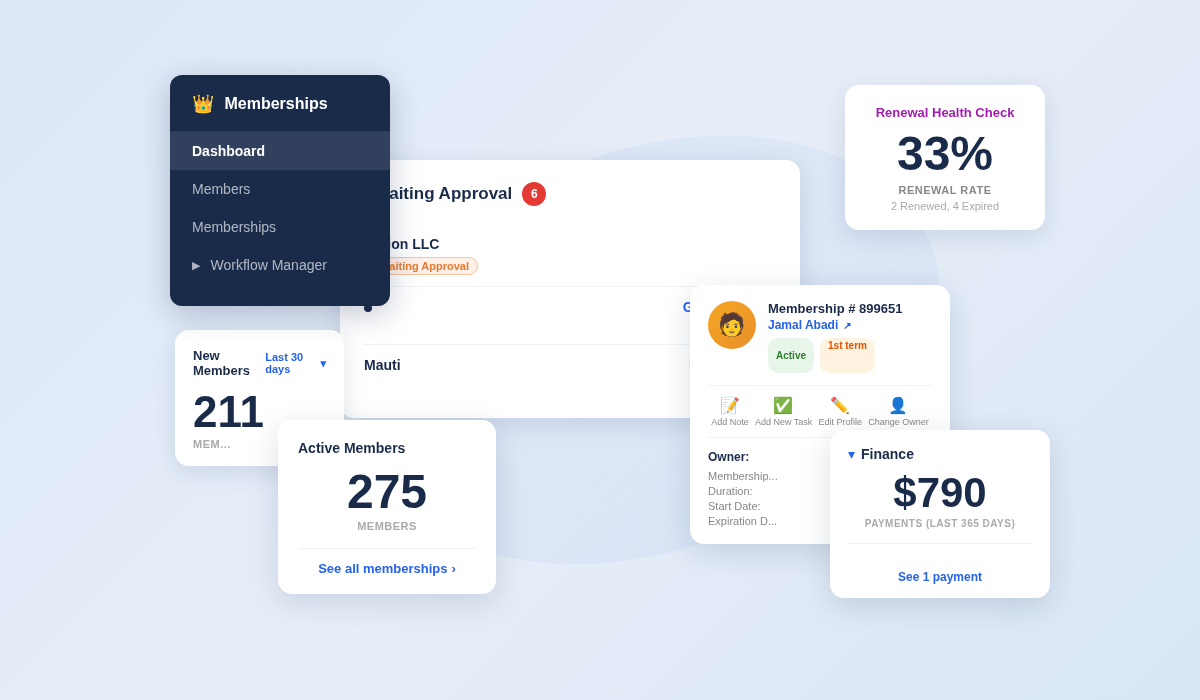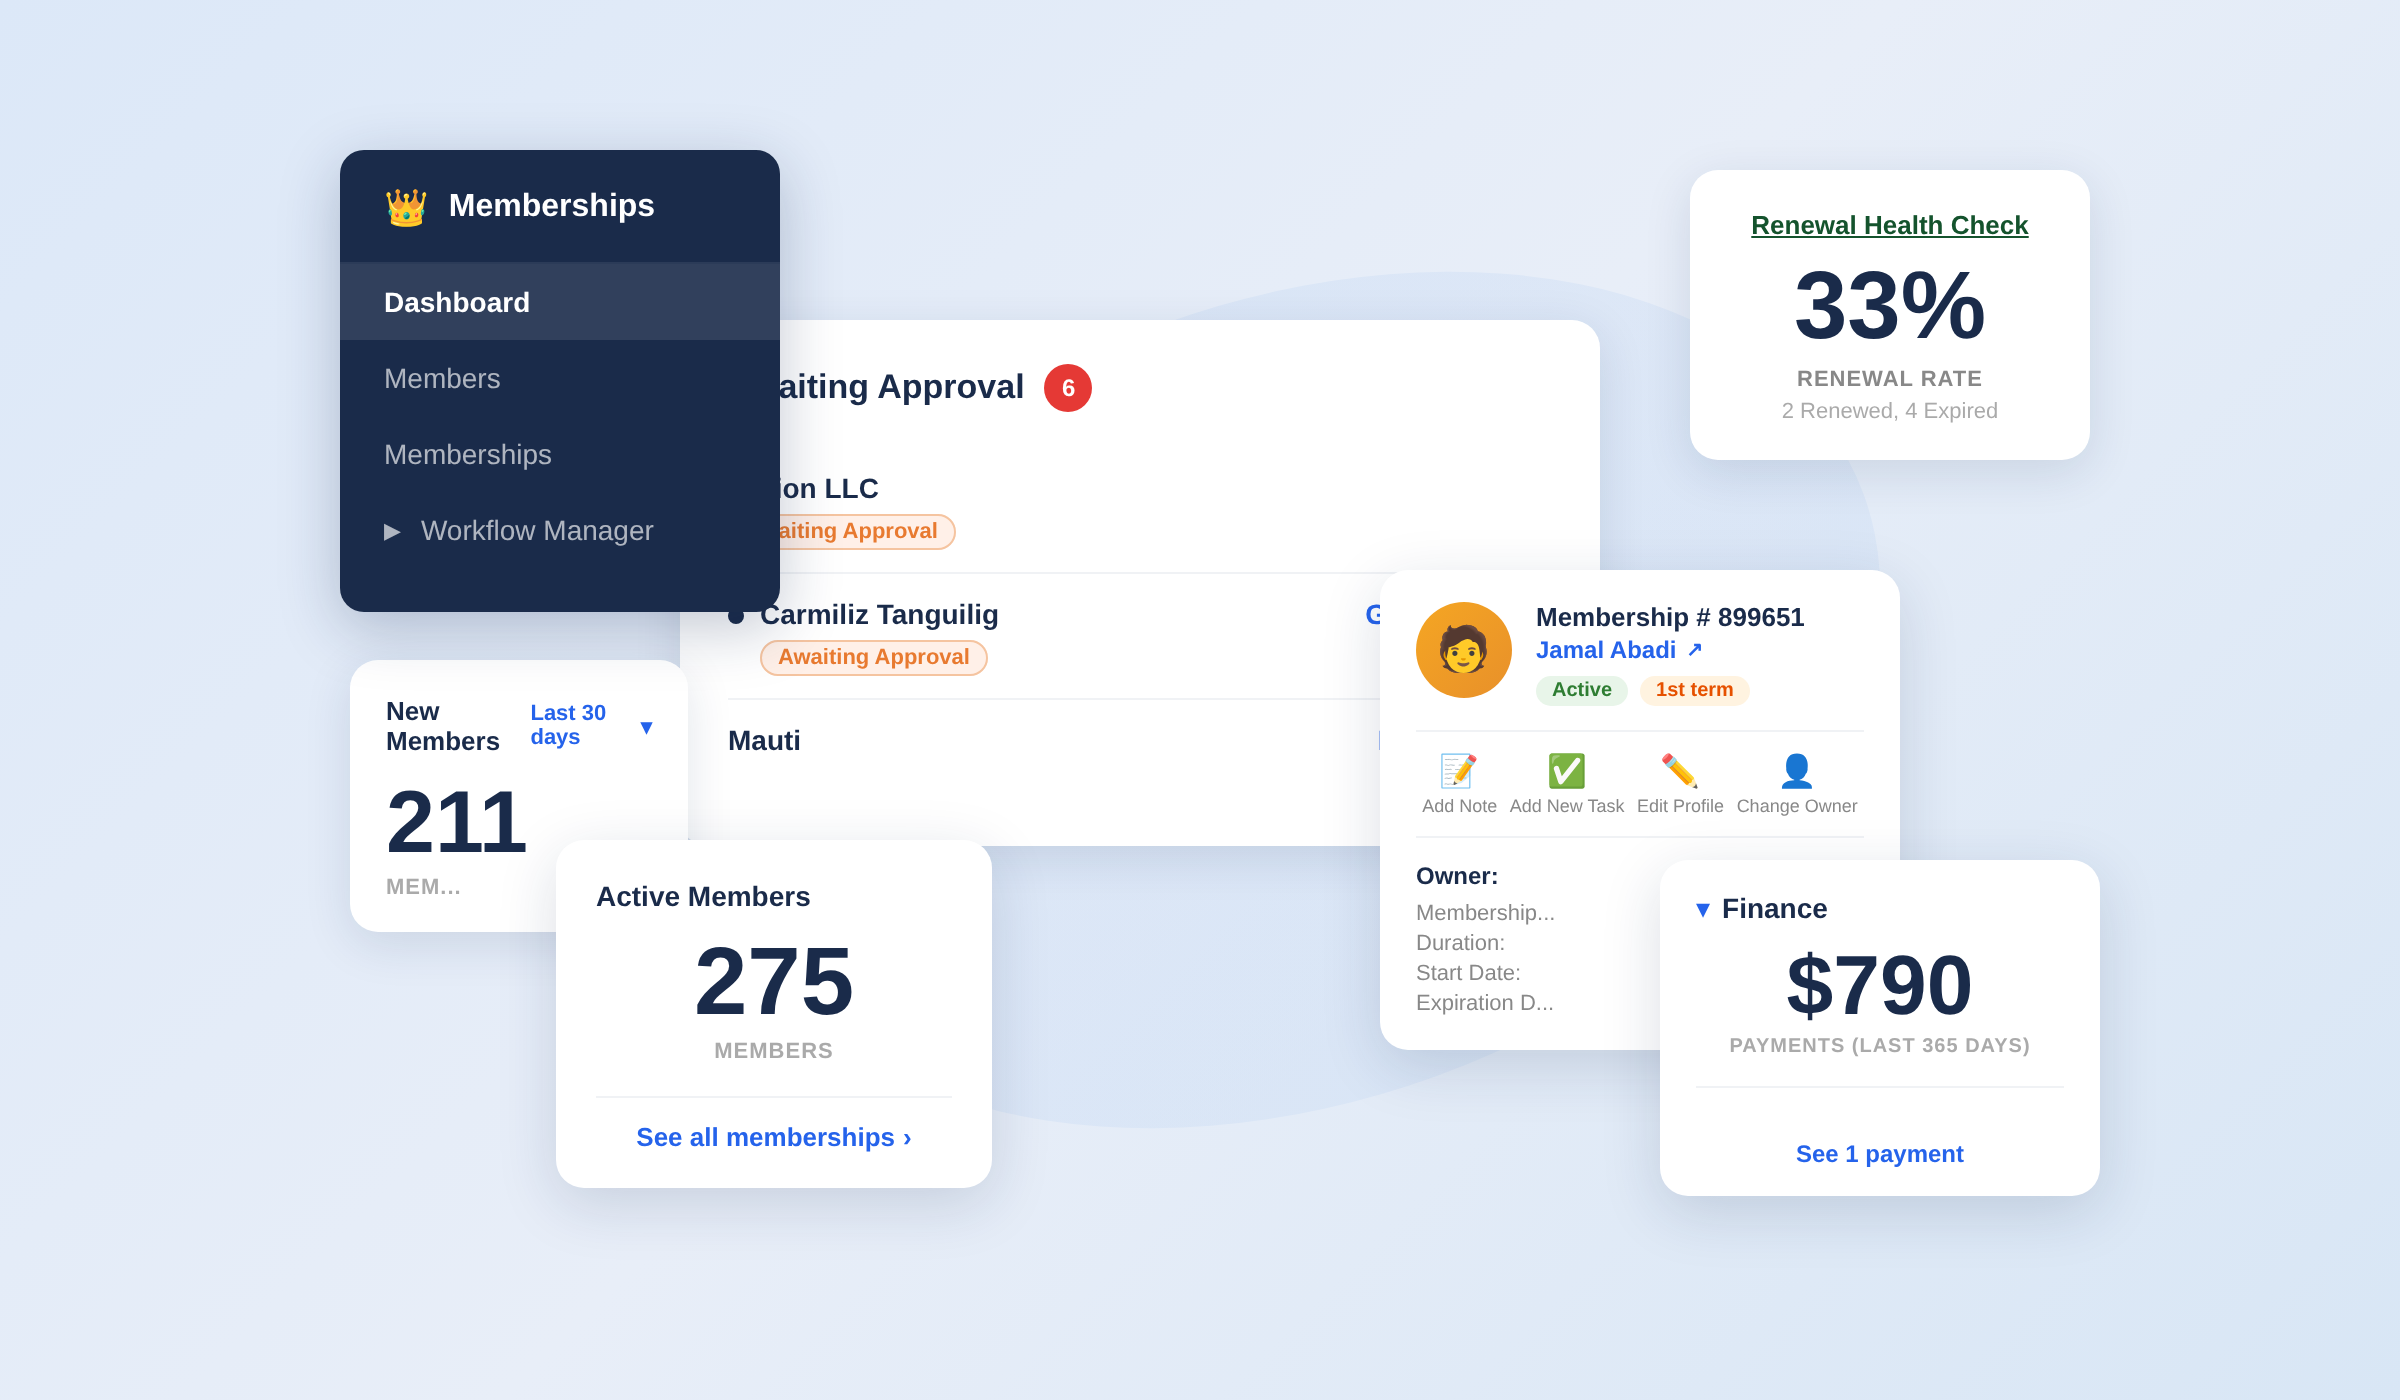--- a/index.html
+++ b/index.html
@@ -164,23 +164,22 @@
       background: #fff;
       border-radius: 14px;
       box-shadow: 0 6px 24px rgba(20,40,80,0.12);
       padding: 20px 18px 18px 18px;
       z-index: 5;
       text-align: center;
     }
     .renewal-title {
       font-size: 13px;
       font-weight: 700;
-      color: #14532d;
+      color: #a21caf;
       margin-bottom: 10px;
-      text-decoration: underline;
     }
     .renewal-pct {
       font-size: 48px;
       font-weight: 800;
       color: #1a2b4a;
       line-height: 1;
       margin-bottom: 6px;
     }
     .renewal-label {
       font-size: 11px;
@@ -334,21 +333,21 @@
     }
     .status-badges {
       display: flex;
       gap: 6px;
     }
     .badge-active {
       background: #e8f5e9;
       color: #2e7d32;
       font-size: 10px;
       font-weight: 700;
-      padding: 2px 8px;
+      padding: 12px 8px;
       border-radius: 10px;
     }
     .badge-term {
       background: #fff3e0;
       color: #e65100;
       font-size: 10px;
       font-weight: 700;
       padding: 2px 8px;
       border-radius: 10px;
     }
@@ -473,24 +472,20 @@
       <div>
         <div class="awaiting-name">...illion LLC</div>
         <span class="awaiting-badge">Awaiting Approval</span>
       </div>
     </div>
   </div>
 
   <div class="awaiting-row">
     <div class="awaiting-left">
       <div class="dot-indicator"></div>
-      <div>
-        <div class="awaiting-name">Carmiliz Tanguilig</div>
-        <span class="awaiting-badge">Awaiting Approval</span>
-      </div>
     </div>
     <div class="awaiting-membership">
       <div class="awaiting-membership-name">Greenhouse...</div>
       <div class="awaiting-membership-date">Expiring on Ja...</div>
     </div>
   </div>
 
   <div class="awaiting-row">
     <div class="awaiting-left">
       <div>

